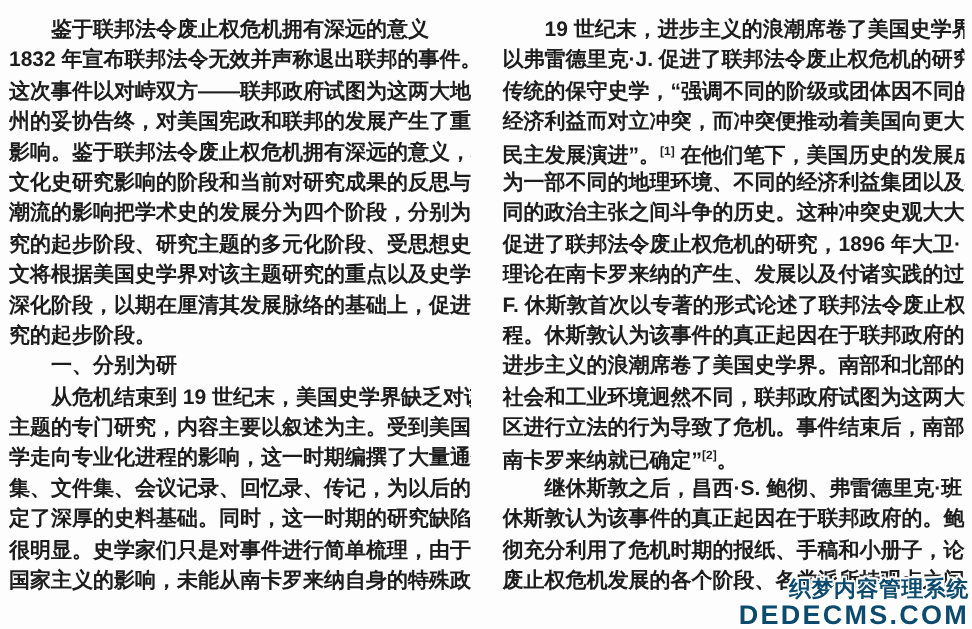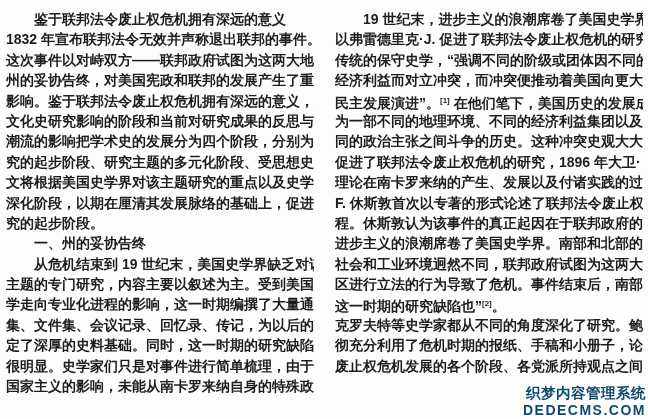--- a/index.html
+++ b/index.html
@@ -48,39 +48,39 @@
     font-weight:700;
     line-height:16.5px;
     color:#0c4a6e;
     text-shadow:
       -1px -1px 0 #ffffff, 1px -1px 0 #ffffff,
       -1px  1px 0 #ffffff, 1px  1px 0 #ffffff,
       -1px  0   0 #ffffff, 1px  0   0 #ffffff,
        0   -1px 0 #ffffff, 0    1px 0 #ffffff;
   }
   .watermark .cn{ font-size:14.5px; letter-spacing:0.5px; }
-  .watermark .en{ font-size:14px; letter-spacing:1.5px; }
+  .watermark .en{ font-size:18px; letter-spacing:1.5px; }
 </style>
 </head>
 <body>
 
 <div class="page">
   <div class="col">
       <div class="line indent">鉴于联邦法令废止权危机拥有深远的意义</div>
       <div class="line">1832 年宣布联邦法令无效并声称退出联邦的事件。</div>
       <div class="line">这次事件以对峙双方——联邦政府试图为这两大地</div>
       <div class="line">州的妥协告终，对美国宪政和联邦的发展产生了重大</div>
       <div class="line">影响。鉴于联邦法令废止权危机拥有深远的意义，本</div>
       <div class="line">文化史研究影响的阶段和当前对研究成果的反思与</div>
       <div class="line">潮流的影响把学术史的发展分为四个阶段，分别为研</div>
       <div class="line">究的起步阶段、研究主题的多元化阶段、受思想史及</div>
       <div class="line">文将根据美国史学界对该主题研究的重点以及史学</div>
       <div class="line">深化阶段，以期在厘清其发展脉络的基础上，促进国</div>
       <div class="line">究的起步阶段。</div>
-      <div class="line indent heading">一、州的妥协告终</div>
+      <div class="line indent heading">一、分别为研</div>
       <div class="line indent">从危机结束到 19 世纪末，美国史学界缺乏对该</div>
       <div class="line">主题的专门研究，内容主要以叙述为主。受到美国史</div>
       <div class="line">学走向专业化进程的影响，这一时期编撰了大量通信</div>
       <div class="line">集、文件集、会议记录、回忆录、传记，为以后的研究奠</div>
       <div class="line">定了深厚的史料基础。同时，这一时期的研究缺陷也</div>
       <div class="line">很明显。史学家们只是对事件进行简单梳理，由于受</div>
       <div class="line">国家主义的影响，未能从南卡罗来纳自身的特殊政治</div>
     </div>
   <div class="col">
       <div class="line indent">19 世纪末，进步主义的浪潮席卷了美国史学界。</div>
@@ -90,22 +90,23 @@
       <div class="line"><span>民主发展演进”。</span><sup class="fn">[1]</sup><span> 在他们笔下，美国历史的发展成</span></div>
       <div class="line">为一部不同的地理环境、不同的经济利益集团以及不</div>
       <div class="line">同的政治主张之间斗争的历史。这种冲突史观大大</div>
       <div class="line">促进了联邦法令废止权危机的研究，1896 年大卫·</div>
       <div class="line">理论在南卡罗来纳的产生、发展以及付诸实践的过</div>
       <div class="line">F. 休斯敦首次以专著的形式论述了联邦法令废止权</div>
       <div class="line">程。休斯敦认为该事件的真正起因在于联邦政府的</div>
       <div class="line">进步主义的浪潮席卷了美国史学界。南部和北部的</div>
       <div class="line">社会和工业环境迥然不同，联邦政府试图为这两大地</div>
       <div class="line">区进行立法的行为导致了危机。事件结束后，南部时</div>
-      <div class="line"><span>这一时期的研究缺陷也”</span><sup class="fn">[2]</sup><span>。</span></div>
-      <div class="line">克罗夫特等史学家都从不同的角度深化了研究。鲍</div>
+      <div class="line"><span>南卡罗来纳就已确定”</span><sup class="fn">[2]</sup><span>。</span></div>
+      <div class="line indent">继休斯敦之后，昌西·S. 鲍彻、弗雷德里克·班</div>
+      <div class="line">休斯敦认为该事件的真正起因在于联邦政府的。鲍</div>
       <div class="line">彻充分利用了危机时期的报纸、手稿和小册子，论述</div>
       <div class="line">废止权危机发展的各个阶段、各党派所持观点之间的</div>
     </div>
 </div>
 
 <div class="watermark">
   <div class="cn">织梦内容管理系统</div>
   <div class="en">DEDECMS.COM</div>
 </div>
 

